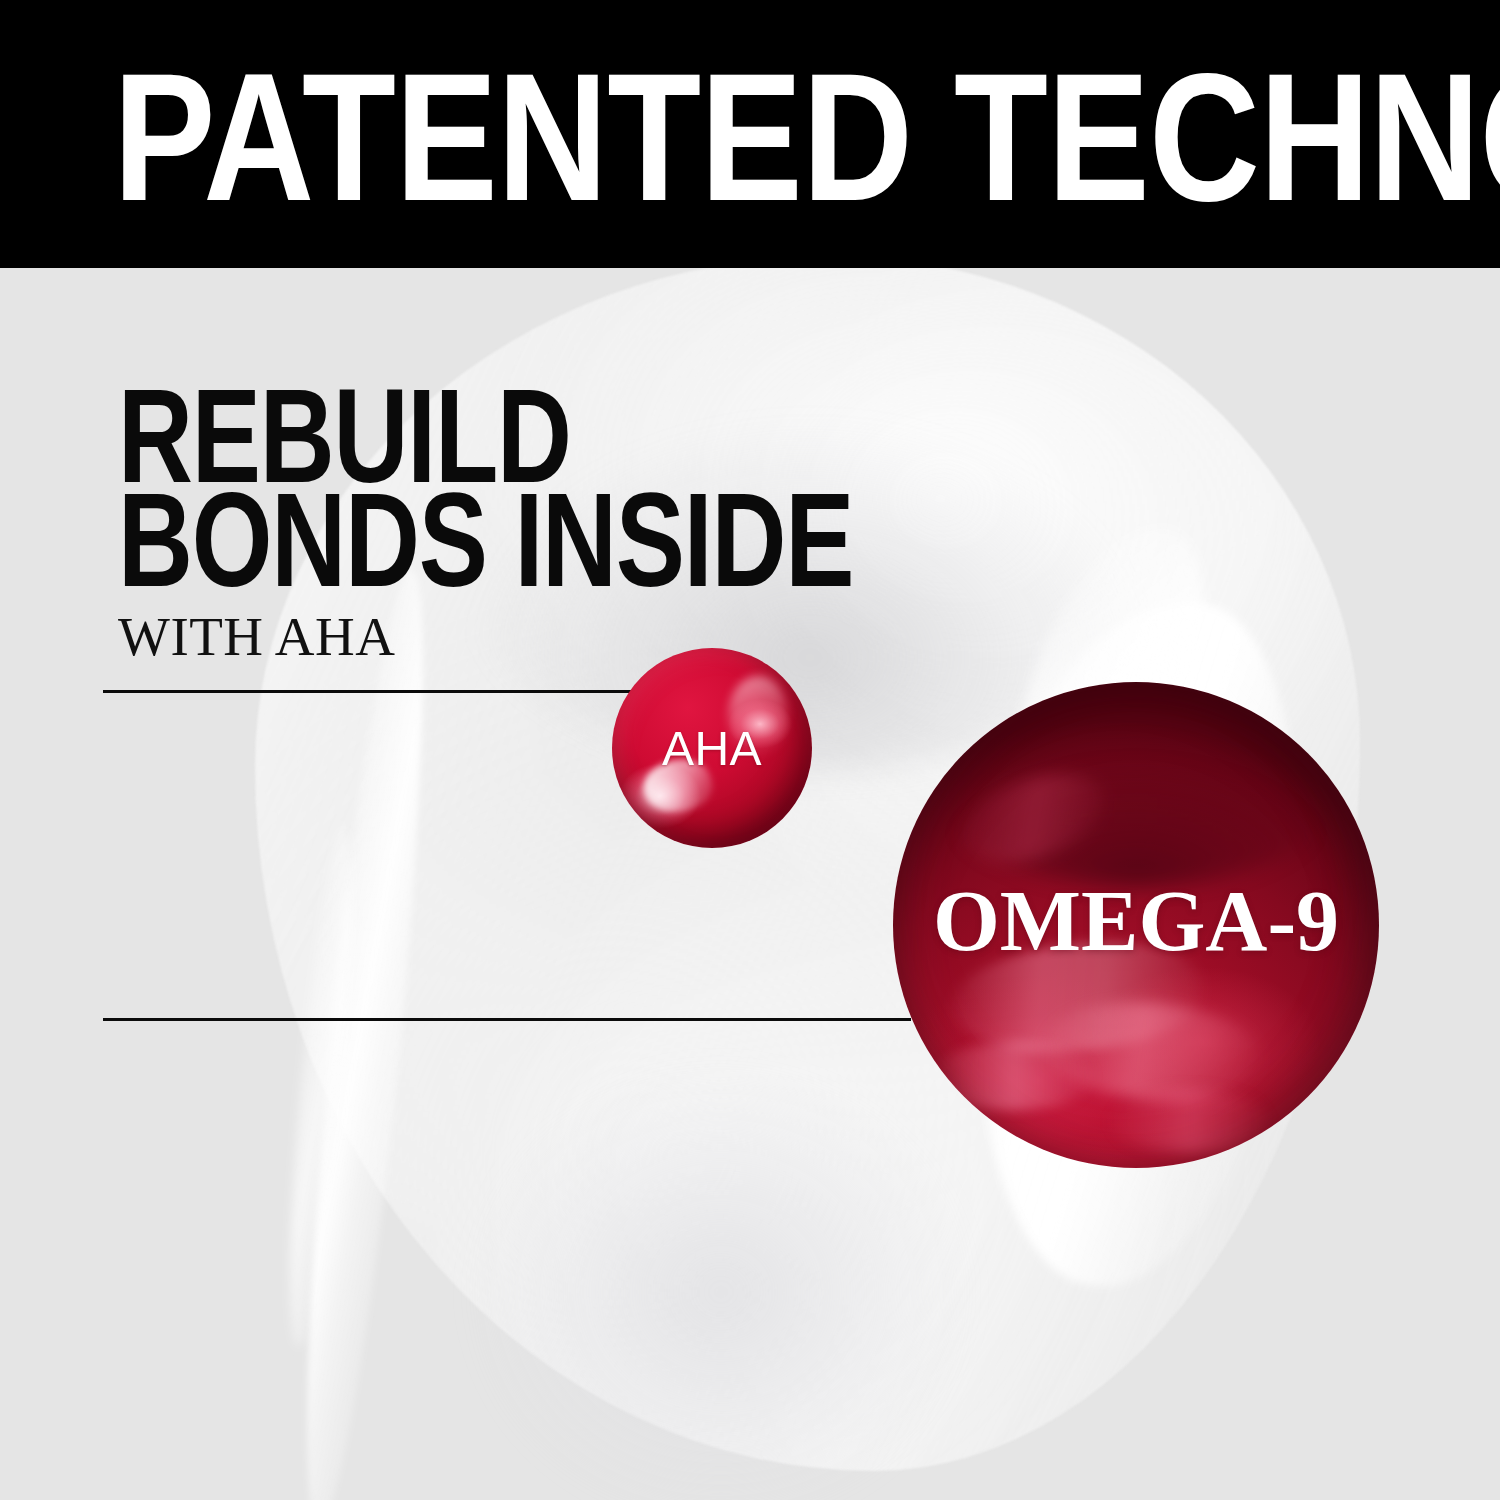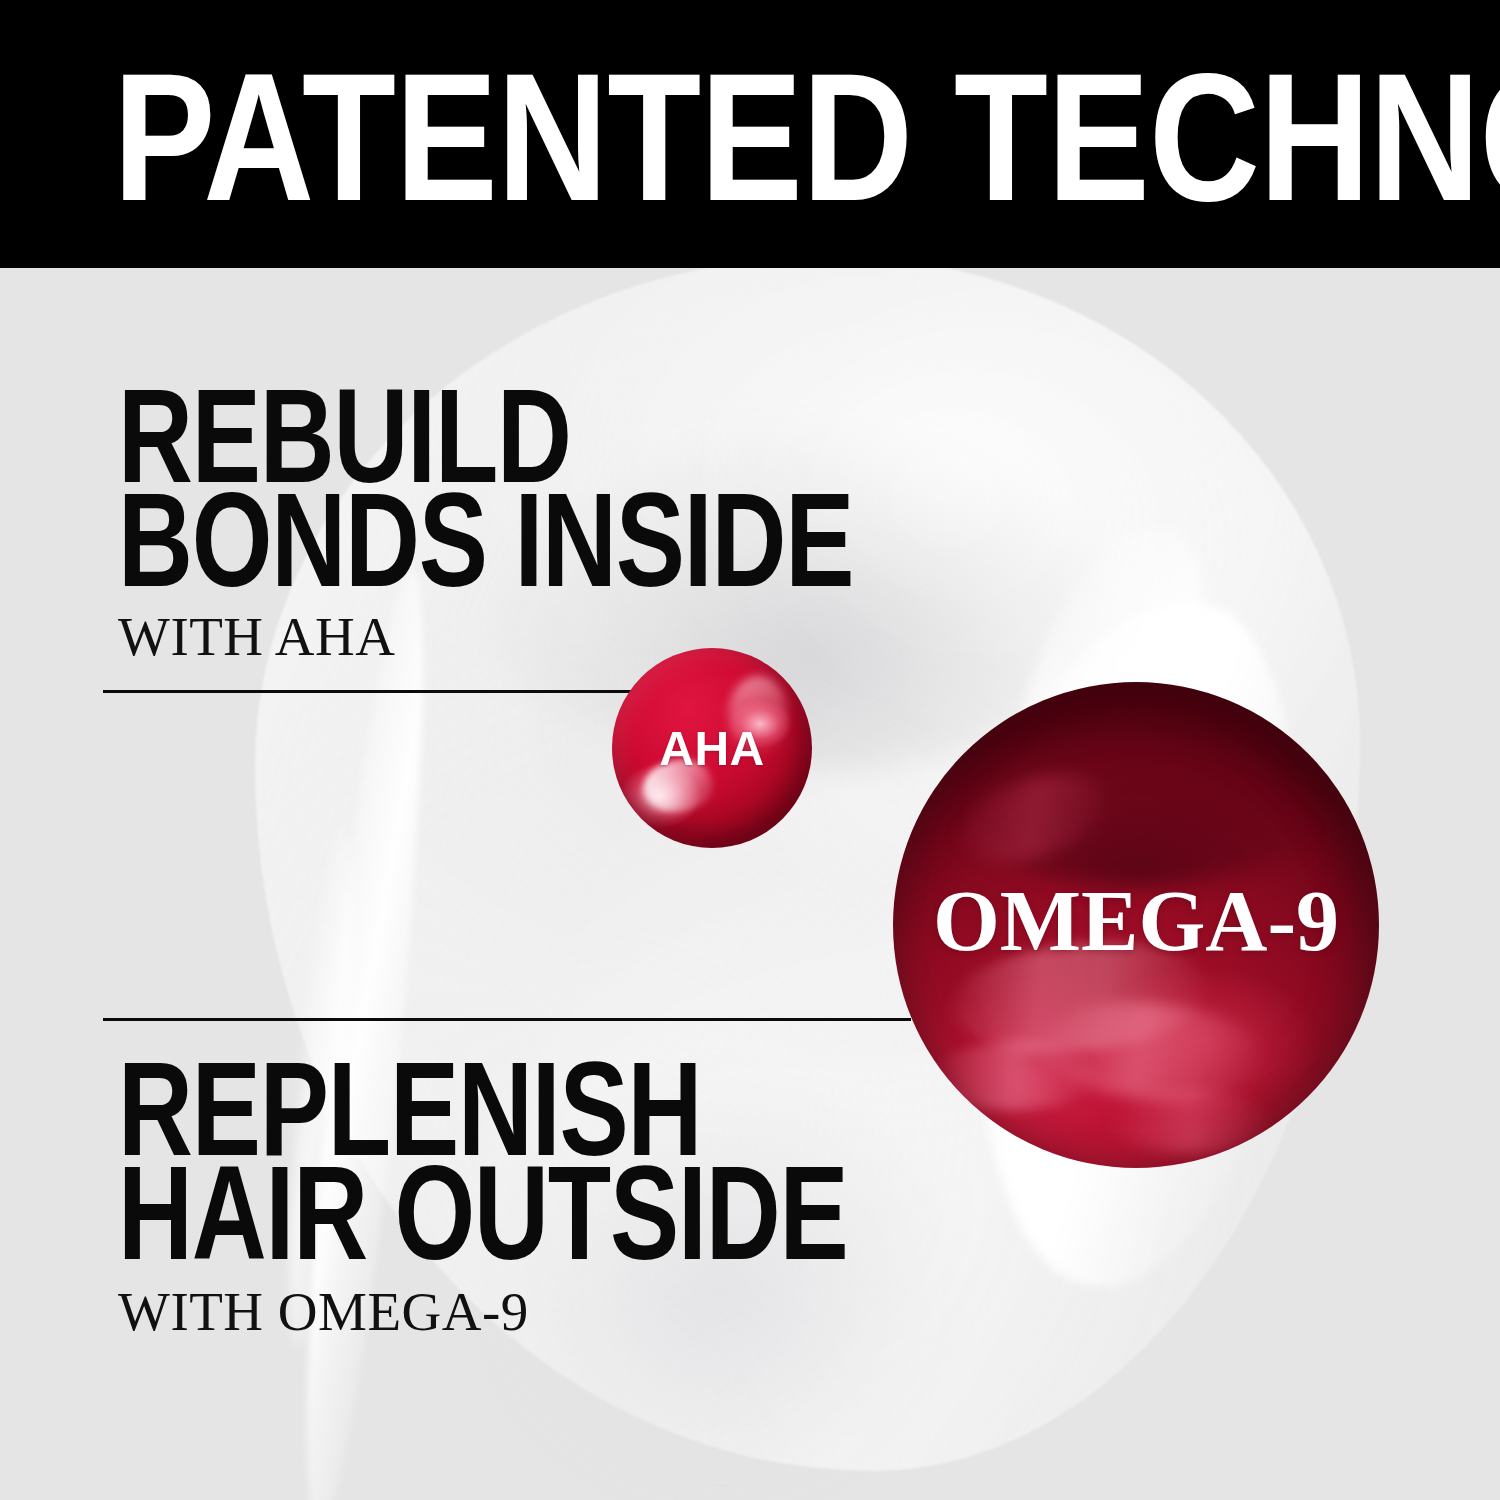--- a/index.html
+++ b/index.html
@@ -107,21 +107,21 @@
   }
   .sphere-aha .glint2{
     position:absolute;left:58%;top:14%;width:30%;height:40%;
     background:linear-gradient(160deg, rgba(255,255,255,.55) 0%, rgba(255,190,205,.25) 50%, rgba(255,255,255,0) 100%);
     border-radius:50%;
     filter:blur(5px);
   }
   .sphere-aha-label{
     position:absolute;left:0;top:0;width:200px;height:200px;
     display:flex;align-items:center;justify-content:center;
-    color:#fff;font-weight:700;font-size:48px;letter-spacing:.5px;
+    color:#fff;font-weight:400;font-size:48px;letter-spacing:.5px;
     font-family:"Liberation Sans",sans-serif;
     text-shadow:0 1px 3px rgba(90,0,18,.35);
   }
 
   .sphere-omega{
     position:absolute;left:893px;top:682px;width:486px;height:486px;
     border-radius:50%;
     background:
       radial-gradient(42% 30% at 30% 82%, rgba(220,40,80,.55) 0%, rgba(190,20,55,.22) 46%, rgba(0,0,0,0) 72%),
       radial-gradient(34% 22% at 64% 74%, rgba(230,60,95,.45) 0%, rgba(0,0,0,0) 70%),
@@ -240,19 +240,14 @@
     <div class="om-gloss-e"></div>
     <div class="sphere-omega-label">OMEGA-9</div>
   </div>
 
   <div class="block" id="block-rebuild">
     <div class="head-line">REBUILD</div>
     <div class="head-line">BONDS INSIDE</div>
     <div class="sub-line">WITH AHA</div>
   </div>
 
-  <div class="block" id="block-replenish">
-    <div class="head-line">REPLENISH</div>
-    <div class="head-line">HAIR OUTSIDE</div>
-    <div class="sub-line">WITH OMEGA-9</div>
-  </div>
 
 </div>
 
 </body></html>

